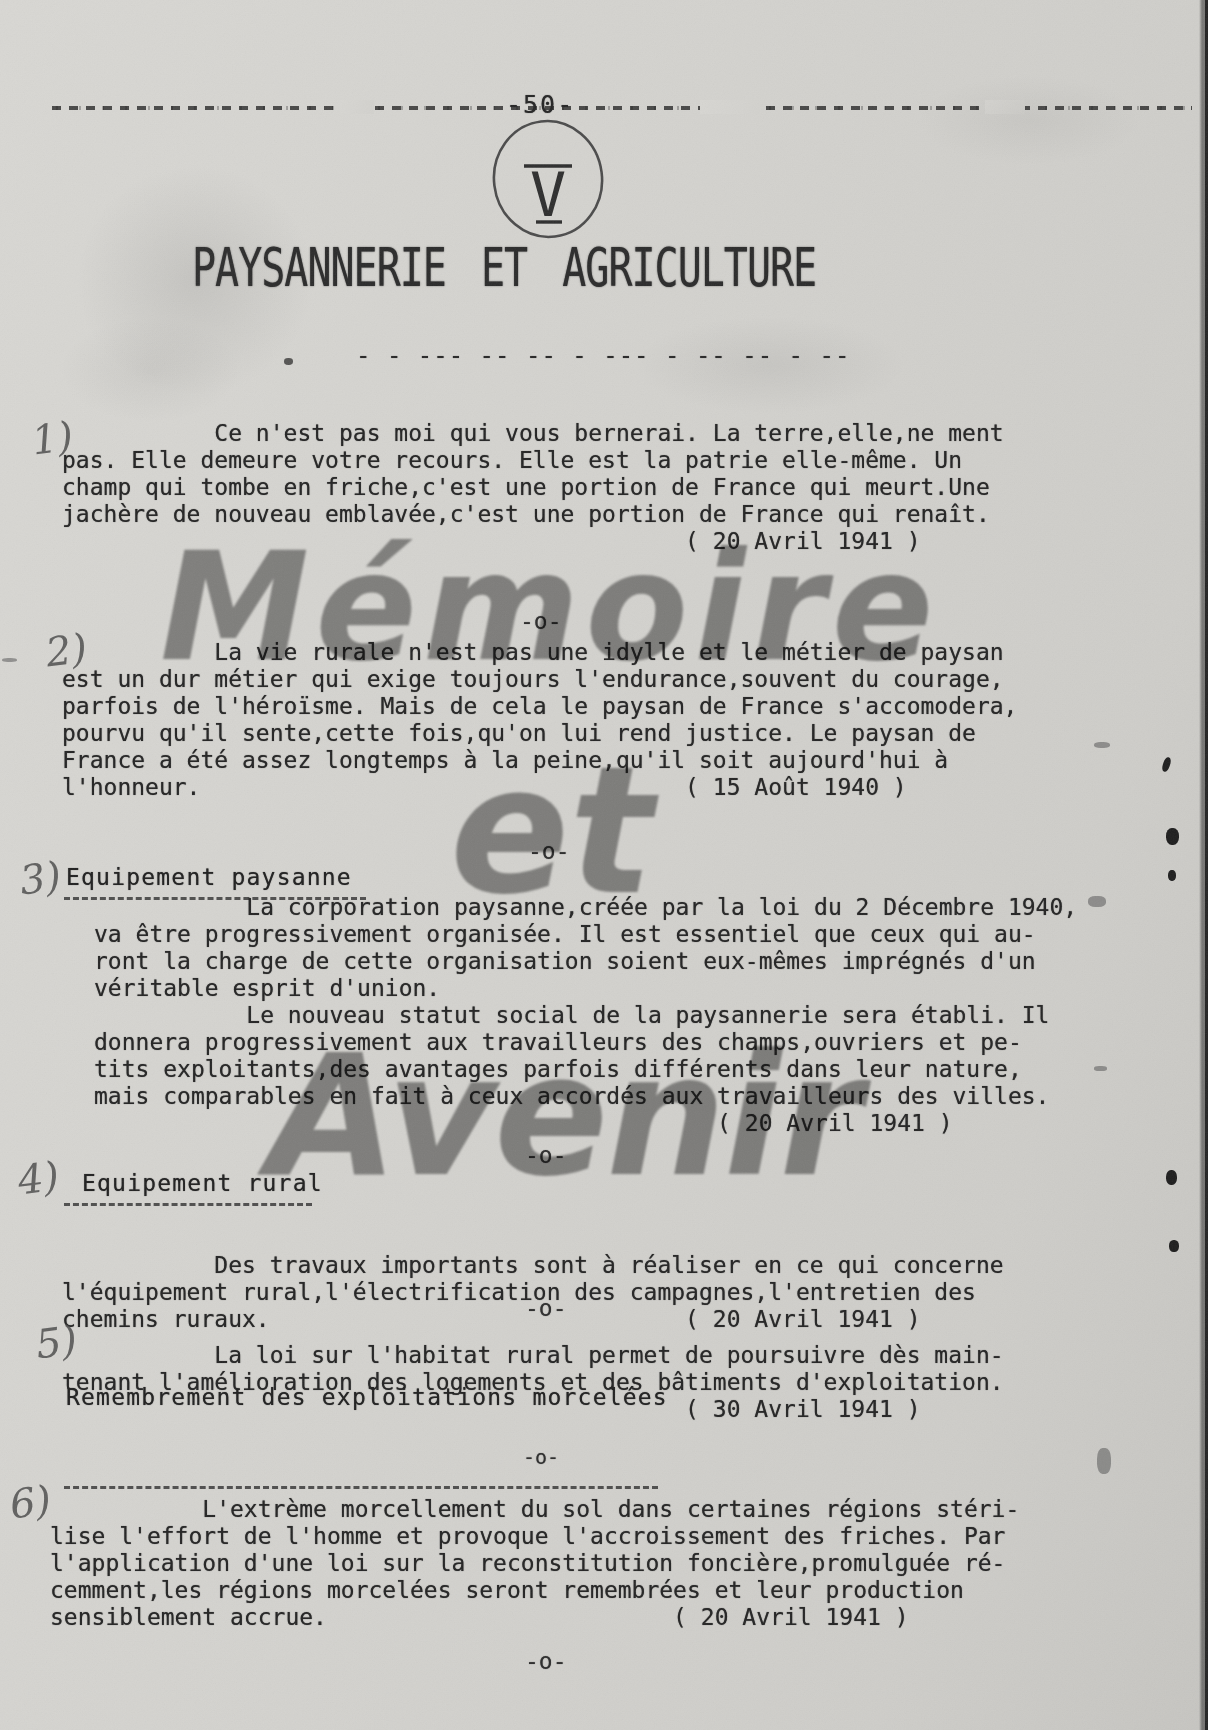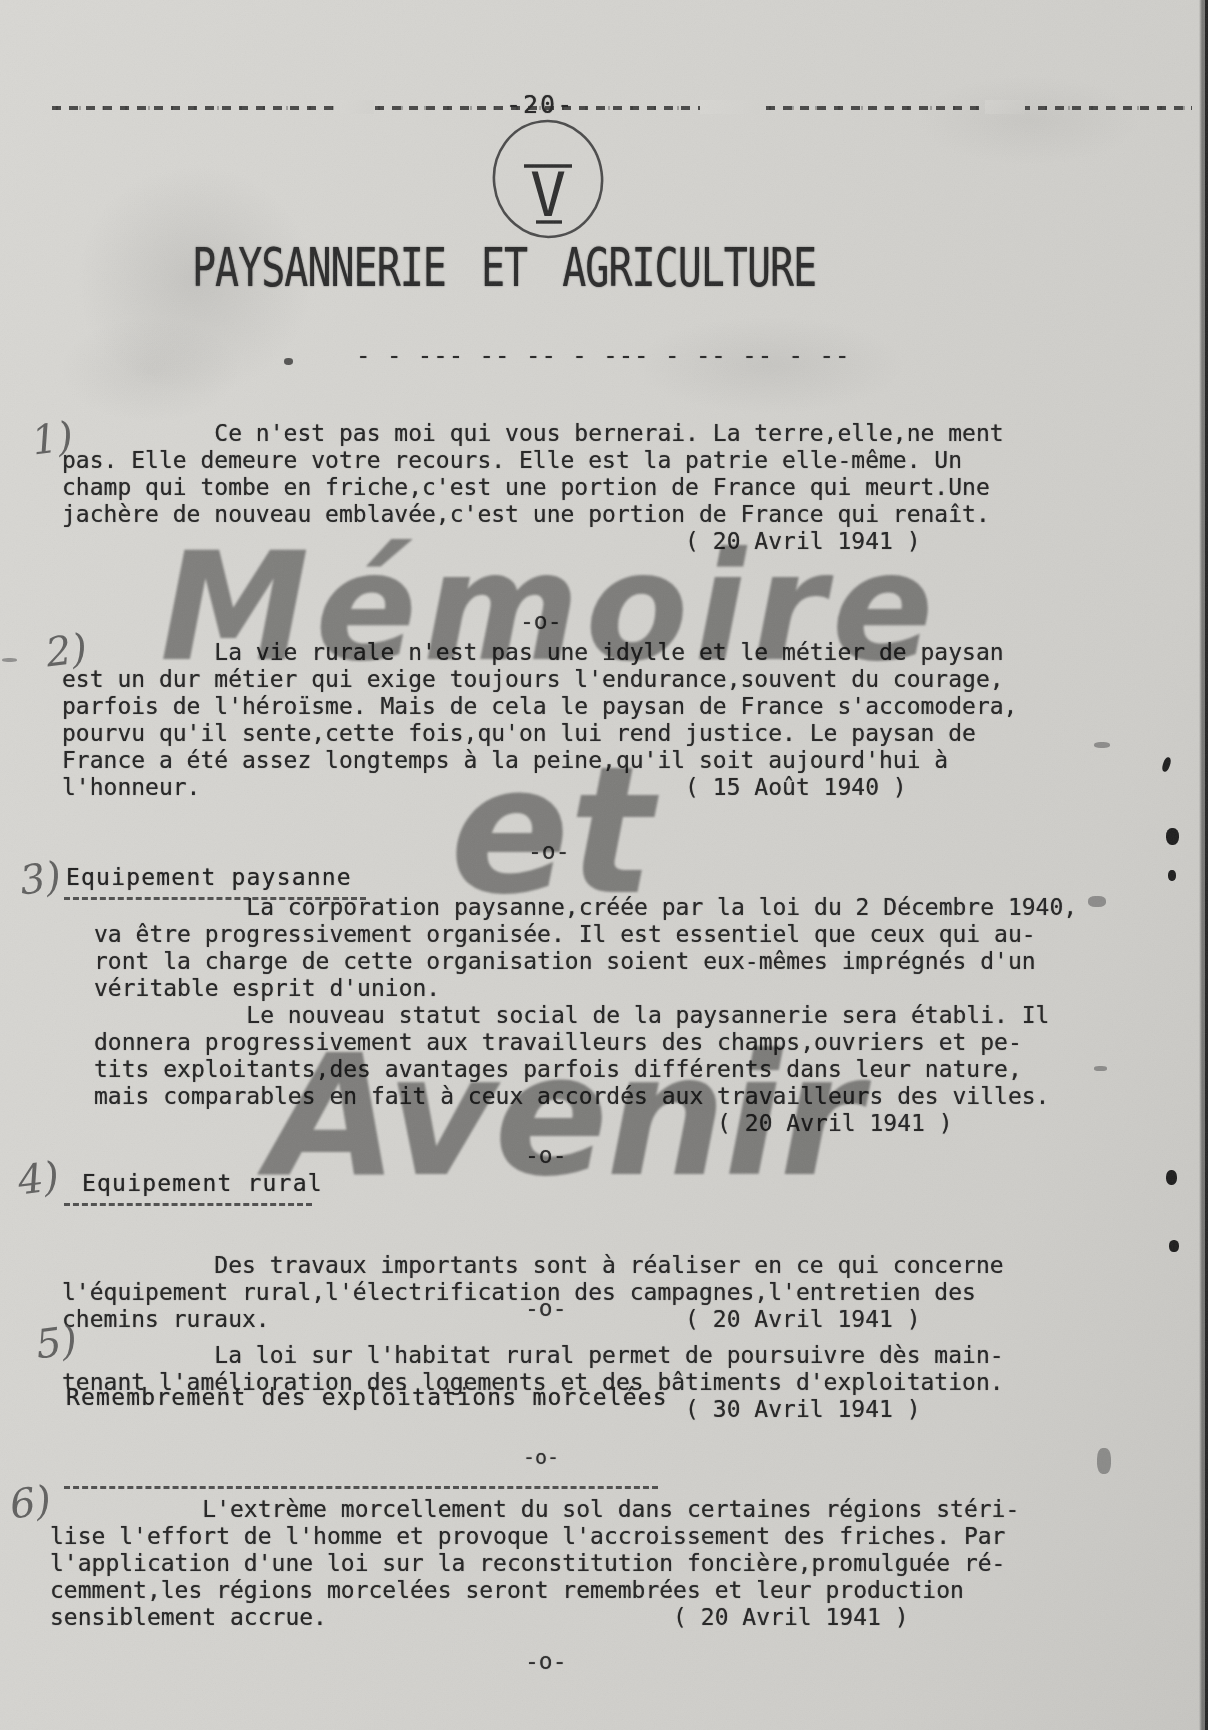--- a/index.html
+++ b/index.html
@@ -82,21 +82,21 @@
 </style>
 </head>
 <body>
 
 <div class="page">
 
   <div class="header-rule"></div>
   <div class="rule-gap" style="left:340px;width:34px;"></div>
   <div class="rule-gap" style="left:700px;width:60px;"></div>
   <div class="rule-gap" style="left:985px;width:40px;"></div>
-  <div class="page-number">-20-</div>
+  <div class="page-number">-50-</div>
 
   <svg class="chapter-circle" width="126" height="130">
     <ellipse cx="62" cy="63" rx="54" ry="58" fill="none" stroke="#4b4b4b" stroke-width="2.6" transform="rotate(-7 62 63)"></ellipse>
     <line x1="38" y1="50" x2="86" y2="50" stroke="#2e2e2e" stroke-width="3.4"></line>
     <line x1="50" y1="106" x2="76" y2="106" stroke="#2e2e2e" stroke-width="3.4"></line>
     <text x="62" y="100" text-anchor="middle" font-family="DejaVu Sans Mono, monospace" font-size="60" fill="#2e2e2e">V</text>
   </svg>
 
   <div class="page-title">PAYSANNERIE ET AGRICULTURE</div>
   <div class="title-underline">- - --- -- -- - --- - -- -- - --</div>

